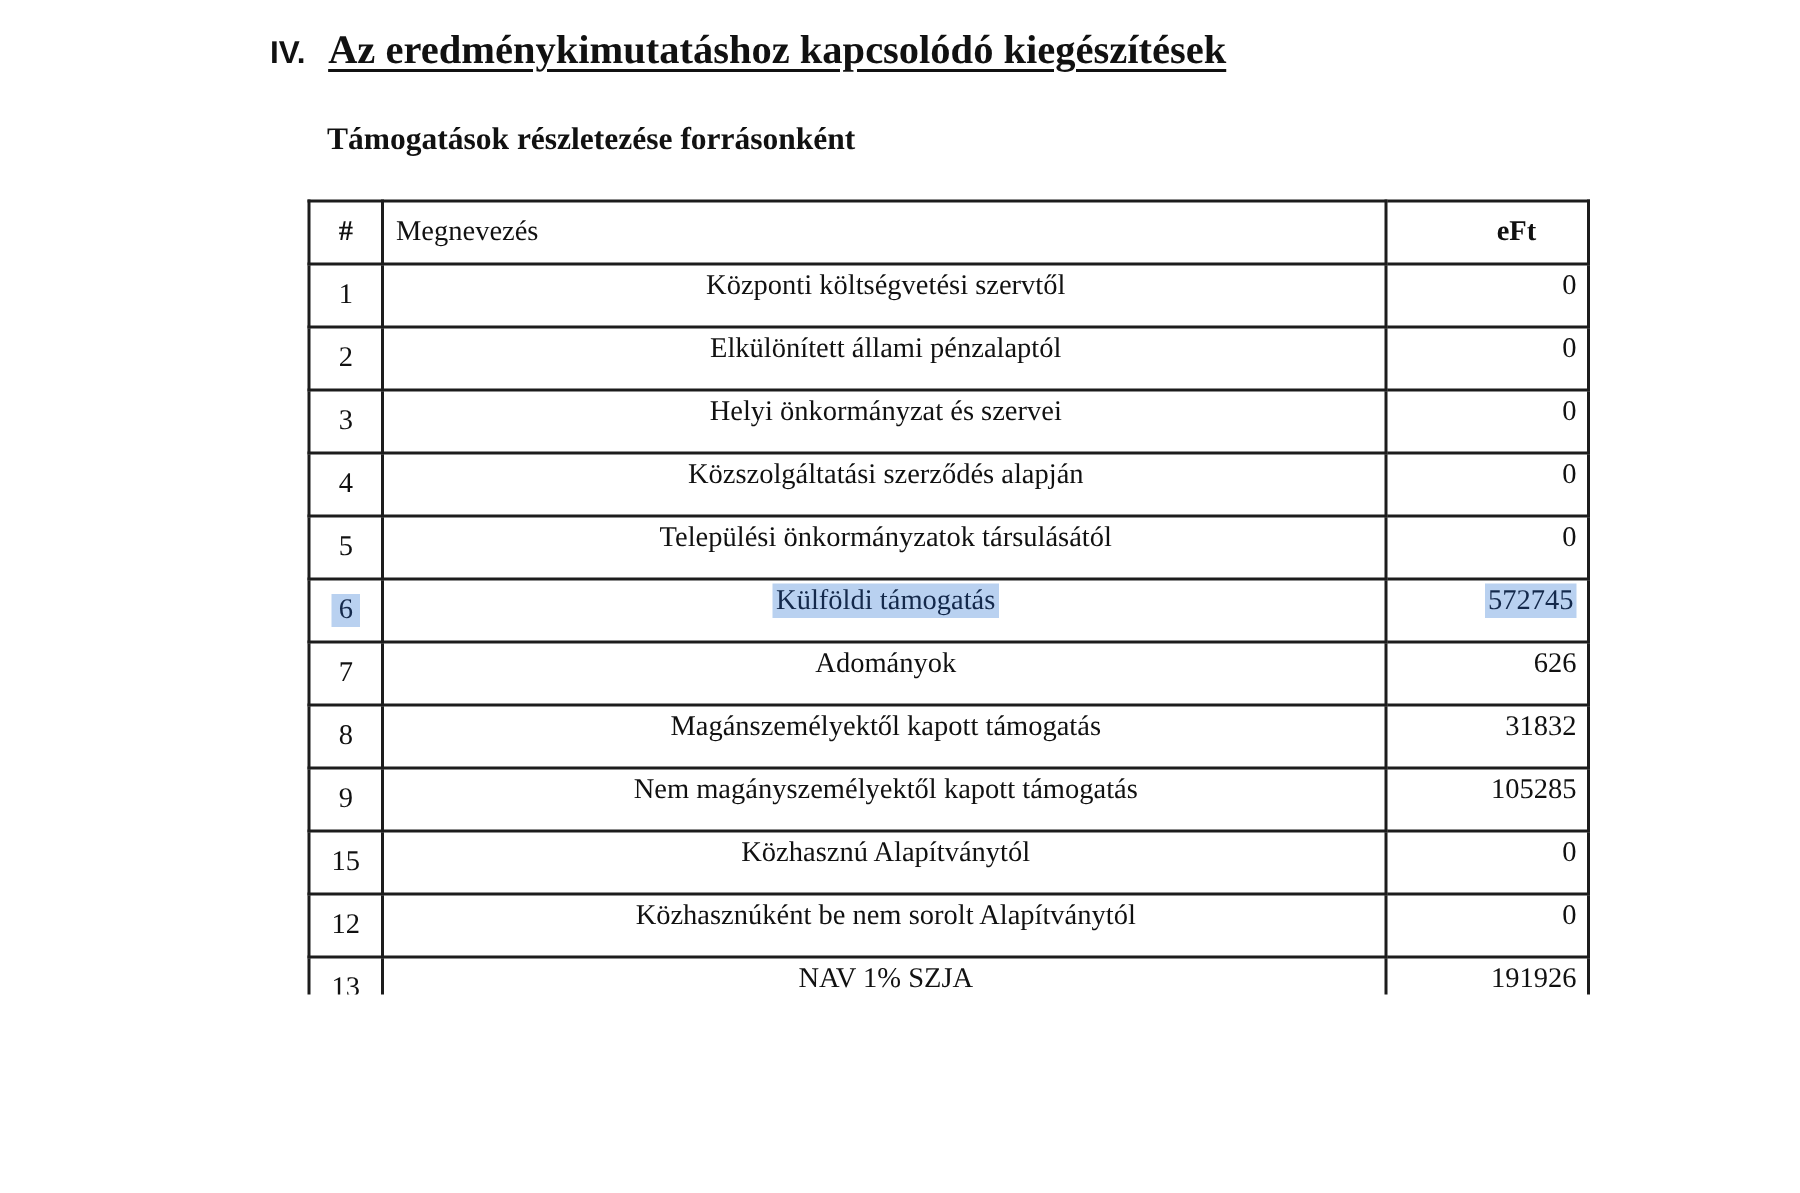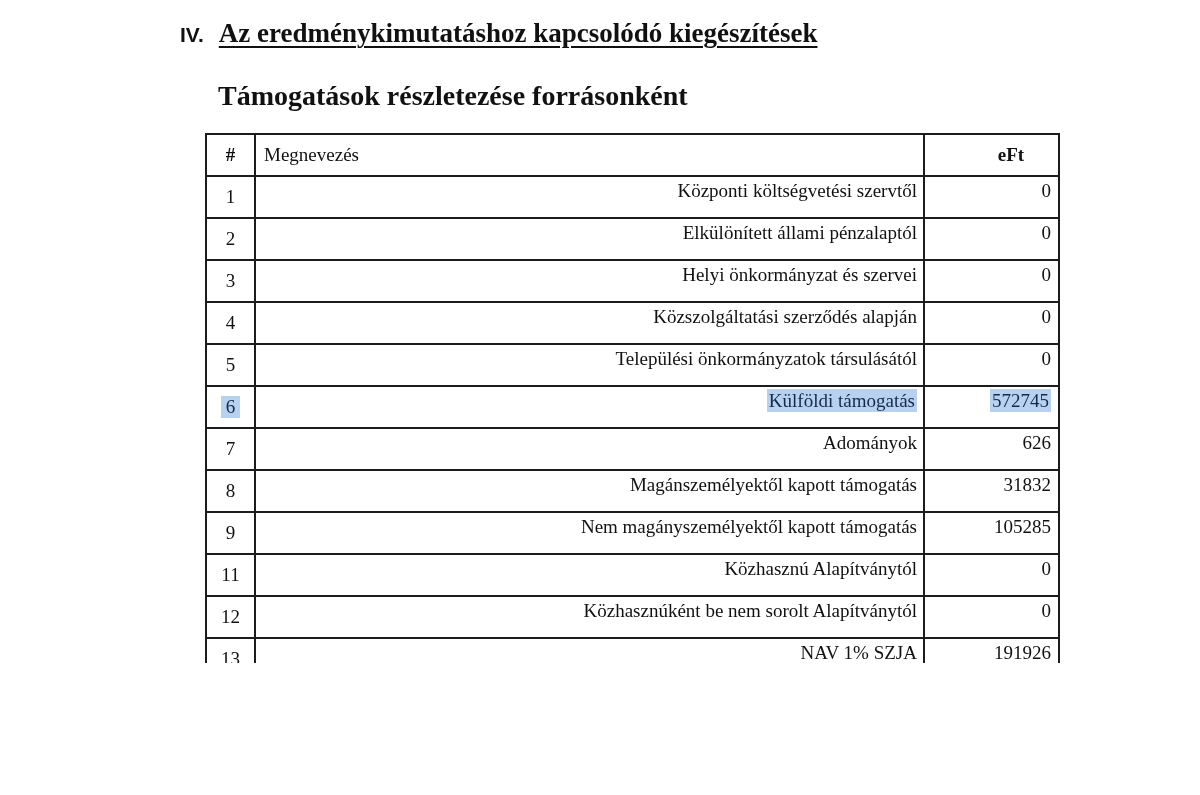--- a/index.html
+++ b/index.html
@@ -36,21 +36,21 @@
     font-size: 27px;
     text-decoration: underline;
     text-decoration-thickness: 2px;
     text-underline-offset: 4px;
   }
   .subtitle {
     position: absolute;
     left: 218px;
     top: 80px;
     font-weight: bold;
-    font-size: 28px;
+    font-size: 21px;
     white-space: nowrap;
   }
   table.support-table {
     position: absolute;
     left: 205px;
     top: 133px;
     width: 795px;
     border-collapse: collapse;
     table-layout: fixed;
   }
@@ -82,21 +82,21 @@
     text-align: center;
     vertical-align: middle;
     font-weight: bold;
   }
   .support-table td.col-num {
     text-align: center;
     vertical-align: top;
     padding-top: 9px;
   }
   .support-table td.col-name {
-    text-align: right;
+    text-align: center;
     vertical-align: top;
     padding: 3px 6px 0 8px;
   }
   .support-table td.col-val {
     text-align: right;
     vertical-align: top;
     padding: 3px 7px 0 0;
   }
   .cell-text { display: inline; }
   .hl {
@@ -227,21 +227,21 @@
     </td>
     <td class="col-name">
       <span class="cell-text">Nem magányszemélyektől kapott támogatás</span>
     </td>
     <td class="col-val">
       <span class="cell-text">105285</span>
     </td>
   </tr>
         <tr>
     <td class="col-num">
-      <span class="cell-text">11</span>
+      <span class="cell-text">15</span>
     </td>
     <td class="col-name">
       <span class="cell-text">Közhasznú Alapítványtól</span>
     </td>
     <td class="col-val">
       <span class="cell-text">0</span>
     </td>
   </tr>
         <tr>
     <td class="col-num">

